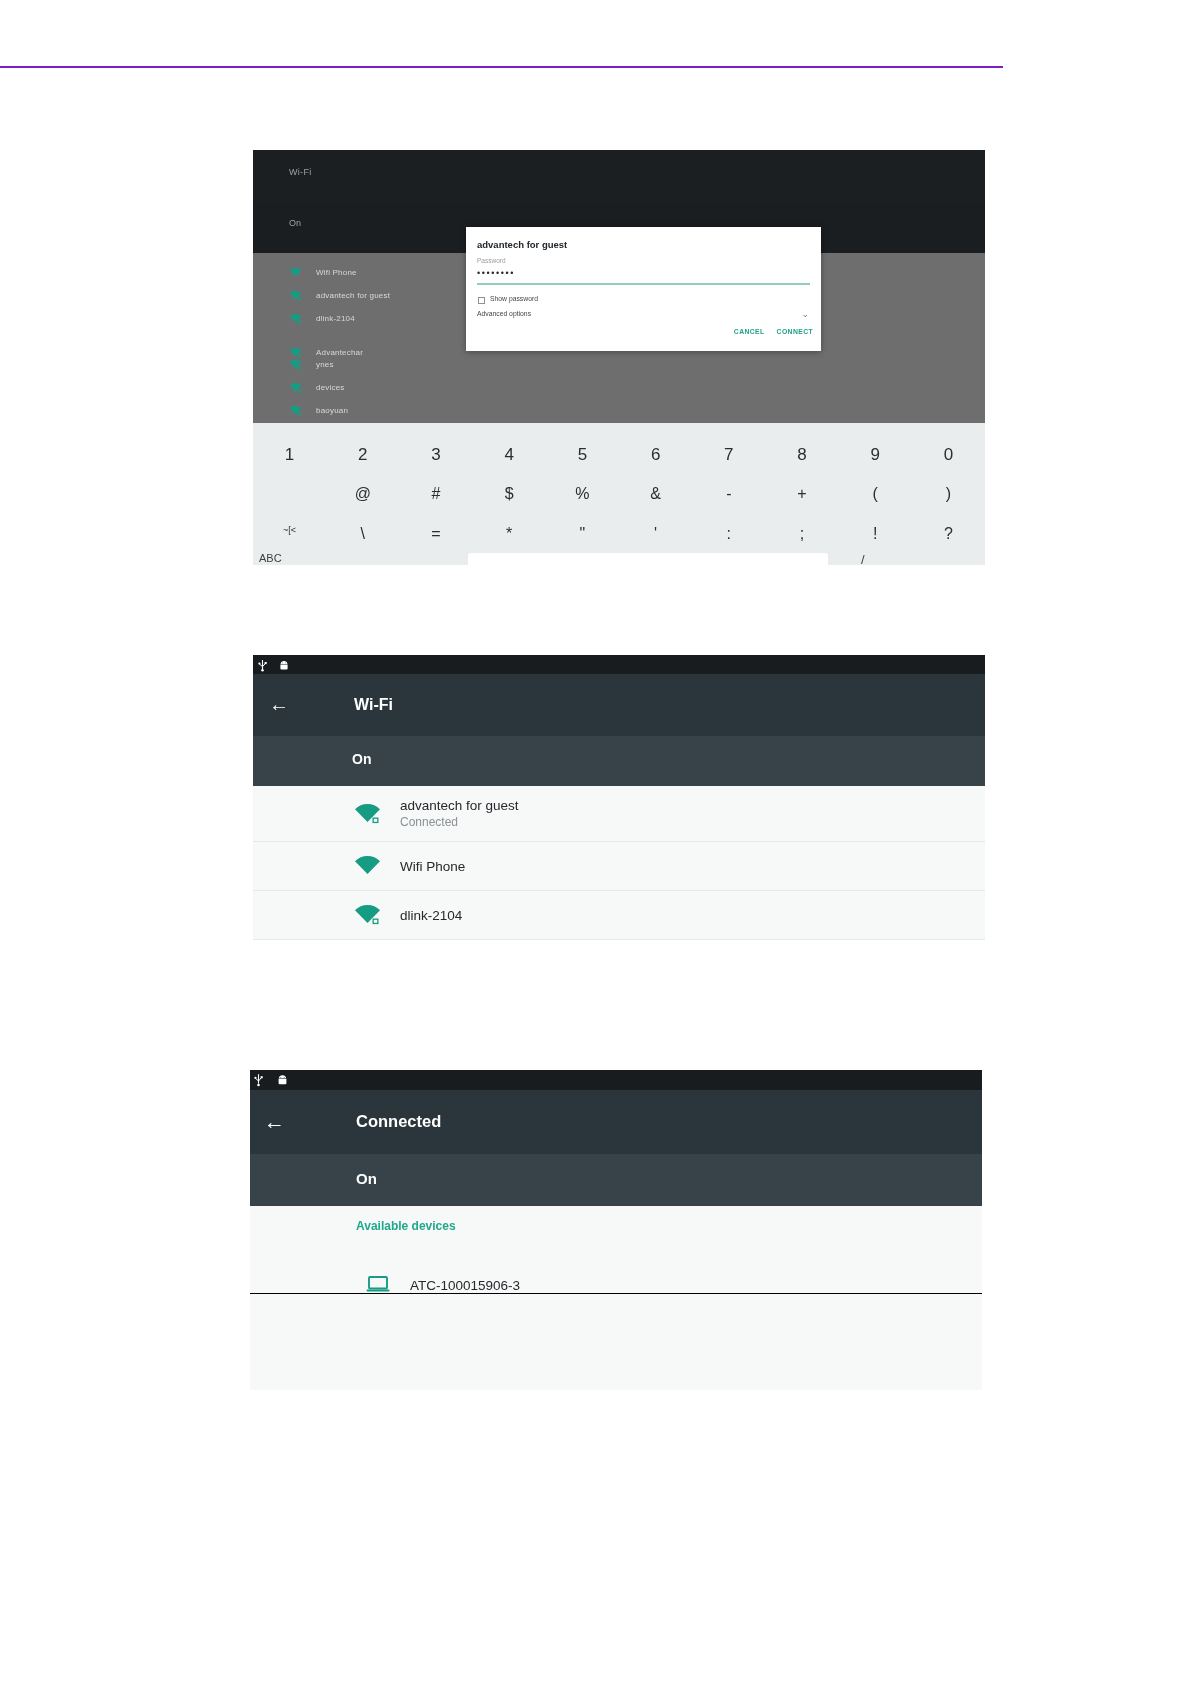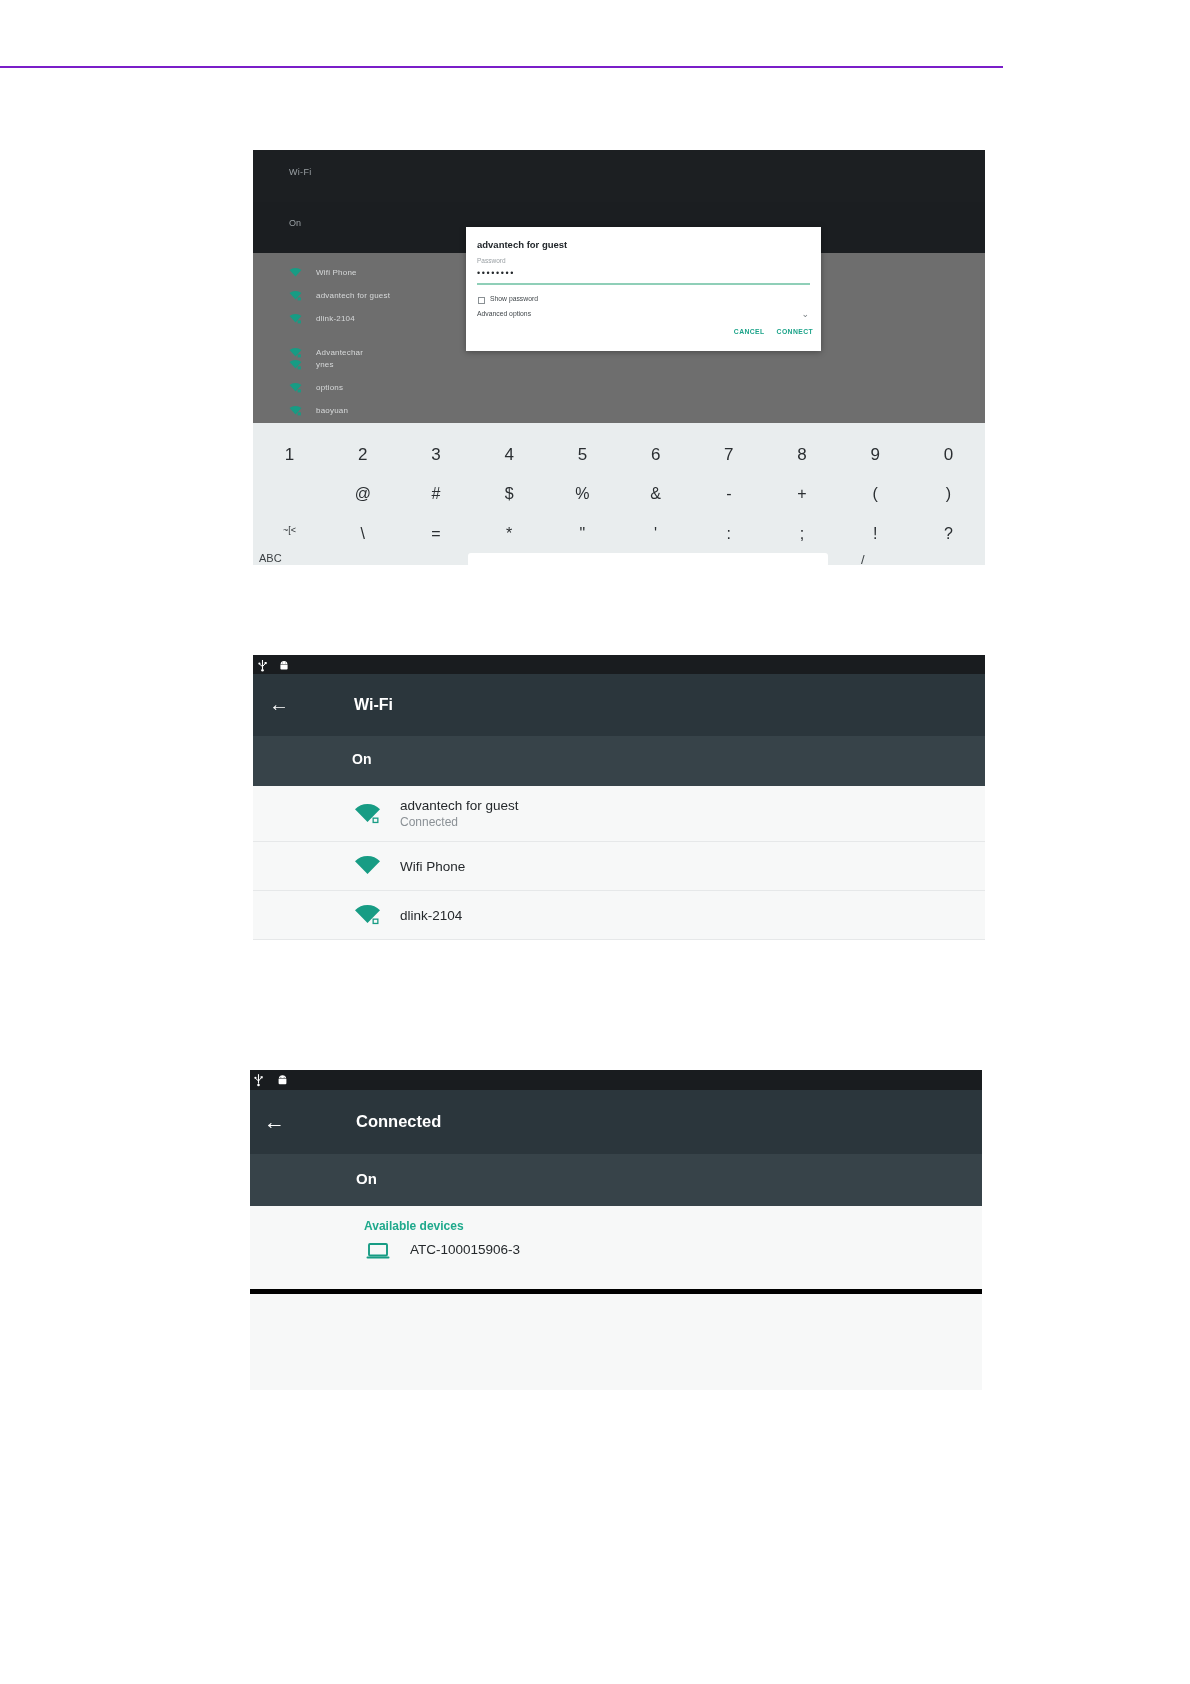--- a/index.html
+++ b/index.html
@@ -107,25 +107,25 @@
 
   
   .fig3 { position: absolute; left: 250px; top: 1070px; width: 732px; height: 320px; }
   .f3-status { position: absolute; left: 0; top: 0; width: 100%; height: 20px; background: #191c1f; }
   .f3-appbar { position: absolute; left: 0; top: 20px; width: 100%; height: 64px; background: #2b363c; }
   .f3-appbar .back { position: absolute; left: 14px; top: 20px; font-size: 21px; color: #ffffff; line-height: 24px; }
   .f3-appbar .ttl { position: absolute; left: 106px; top: 22px; font-size: 16.5px; font-weight: bold; color: #ffffff; }
   .f3-onbar { position: absolute; left: 0; top: 84px; width: 100%; height: 52px; background: #374349; }
   .f3-onbar .ttl { position: absolute; left: 106px; top: 16px; font-size: 15px; font-weight: bold; color: #ffffff; }
   .f3-body { position: absolute; left: 0; top: 136px; width: 732px; height: 184px; background: #f7f8f8; }
-  .f3-secthdr { position: absolute; left: 114px; top: 13px; font-size: 12px; font-weight: bold; color: #1fa98c; }
+  .f3-secthdr { position: absolute; left: 106px; top: 13px; font-size: 12px; font-weight: bold; color: #1fa98c; }
   .f3-list { position: absolute; left: 0; top: 36px; width: 100%; }
   .f3-item {
-    position: relative; height: 52px; border-bottom: 5px solid #000000;
-    display: flex; align-items: flex-start;
+    position: relative; height: 52px; border-bottom: 1px solid #000000;
+    display: flex; align-items: flex-end;
   }
   .f3-item .ico { width: 44px; margin-left: 116px; display: flex; align-items: center; }
   .f3-item .nm { font-size: 13.5px; color: #25292c; }
 
   .status-ico { position: absolute; top: 3px; }
 </style>
 </head>
 <body>
 
 <div class="page">
@@ -187,21 +187,21 @@
           </span>
         <span class="nm">ynes</span>
       </div>
       <div class="f1-row" style="top:123px">
         <span class="wifi-tiny">
             <svg width="13" height="11" viewBox="0 0 13 11">
               <path d="M6.5 9.6 0.6 3.1C2.2 1.7 4.3 0.9 6.5 0.9s4.3 0.8 5.9 2.2z" fill="#179c84"></path>
               <rect x="8.6" y="7.4" width="3.3" height="3" fill="#179c84"></rect>
             </svg>
           </span>
-        <span class="nm">options</span>
+        <span class="nm">devices</span>
       </div>
       <div class="f1-row" style="top:146px">
         <span class="wifi-tiny">
             <svg width="13" height="11" viewBox="0 0 13 11">
               <path d="M6.5 9.6 0.6 3.1C2.2 1.7 4.3 0.9 6.5 0.9s4.3 0.8 5.9 2.2z" fill="#179c84"></path>
               <rect x="8.6" y="7.4" width="3.3" height="3" fill="#179c84"></rect>
             </svg>
           </span>
         <span class="nm">baoyuan</span>
       </div>

